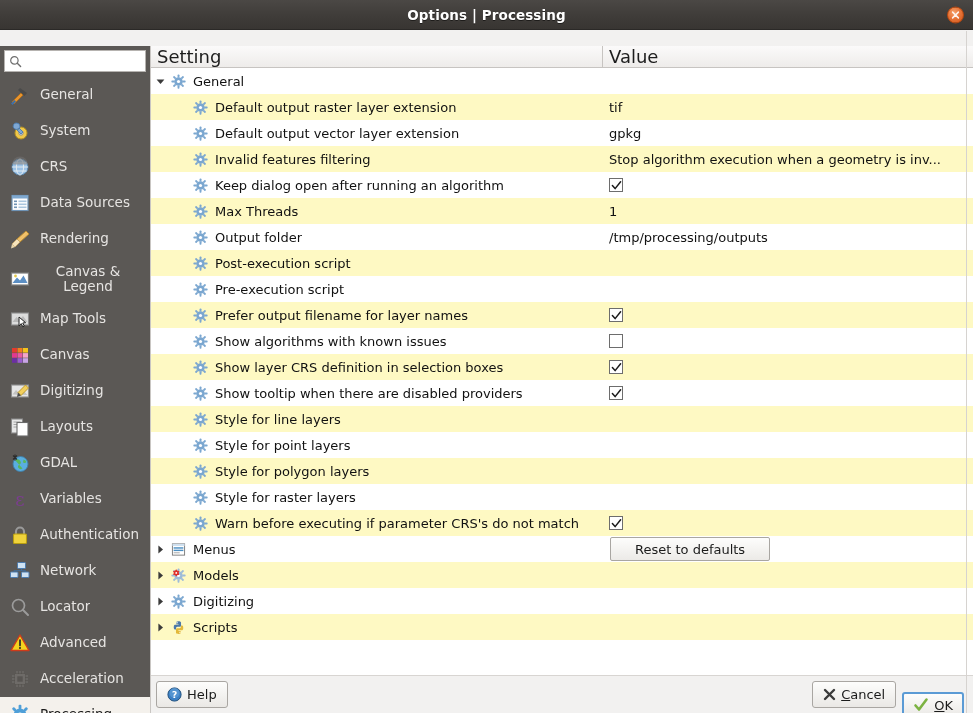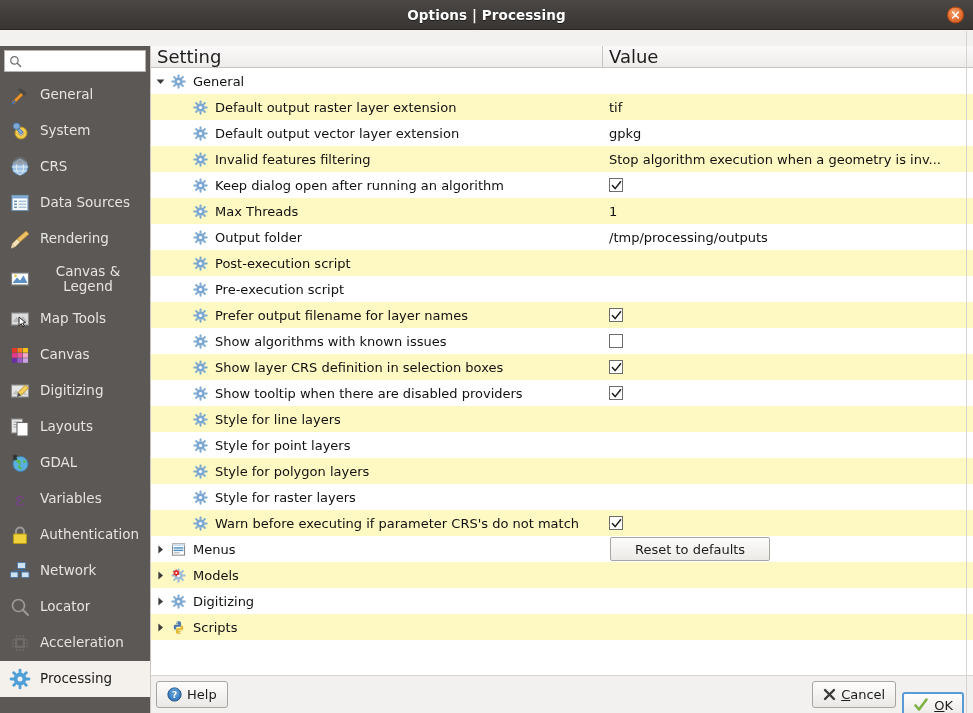--- a/index.html
+++ b/index.html
@@ -438,20 +438,30 @@
         <div class="nav-item">
           <span class="nav-ico">
             <svg width="22" height="22" viewBox="0 0 22 22">
               <circle cx="9.5" cy="9.5" r="6" fill="none" stroke="#9b9b9b" stroke-width="1.7"></circle>
               <path d="M13.8 13.8 L19 19" stroke="#9b9b9b" stroke-width="2" stroke-linecap="round"></path>
             </svg>
           </span>
           <span class="nav-label">Locator</span>
         </div>
 
+        <div class="nav-item">
+          <span class="nav-ico">
+            <svg width="22" height="22" viewBox="0 0 22 22">
+              <path d="M11 3 L20 18.5 H2 Z" fill="#f3d21f" stroke="#cf3a1a" stroke-width="1.4" stroke-linejoin="round"></path>
+              <path d="M11 8 V13.5" stroke="#2b2b2b" stroke-width="1.7" stroke-linecap="round"></path>
+              <circle cx="11" cy="16" r="1.05" fill="#2b2b2b"></circle>
+            </svg>
+          </span>
+          <span class="nav-label">Advanced</span>
+        </div>
 
         <div class="nav-item">
           <span class="nav-ico">
             <svg width="22" height="22" viewBox="0 0 22 22">
               <rect x="5.5" y="5.5" width="11" height="11" rx="1" fill="#6e6b68" stroke="#575450" stroke-width="1"></rect>
               <rect x="8.3" y="8.3" width="5.4" height="5.4" fill="#585552"></rect>
               <g stroke="#6e6b68" stroke-width="1.4">
                 <path d="M8 5.5 V3 M11 5.5 V3 M14 5.5 V3 M8 16.5 V19 M11 16.5 V19 M14 16.5 V19"></path>
                 <path d="M5.5 8 H3 M5.5 11 H3 M5.5 14 H3 M16.5 8 H19 M16.5 11 H19 M16.5 14 H19"></path>
               </g>

